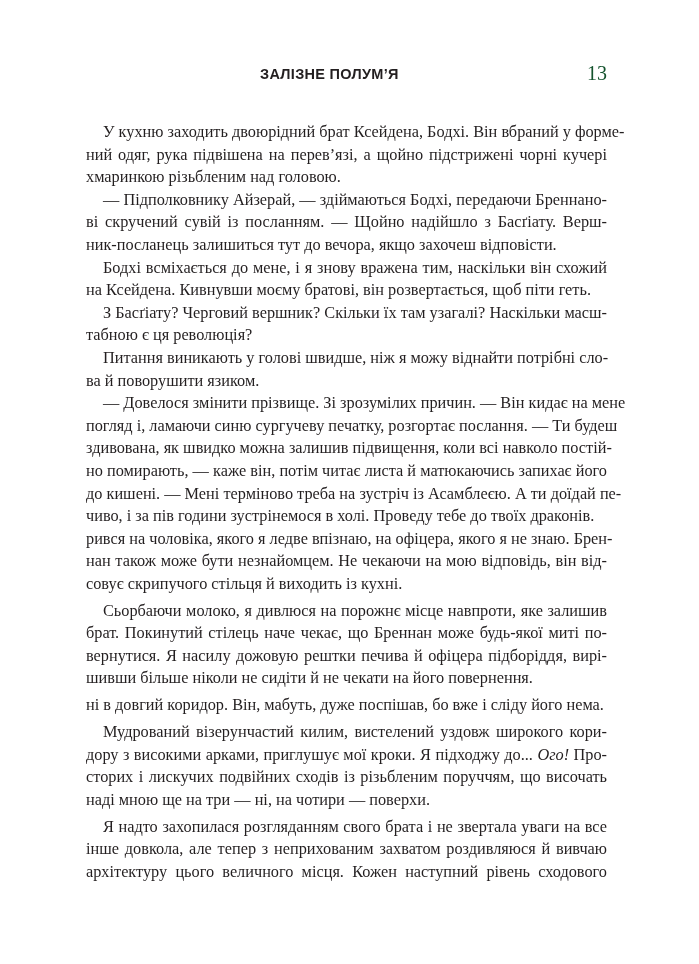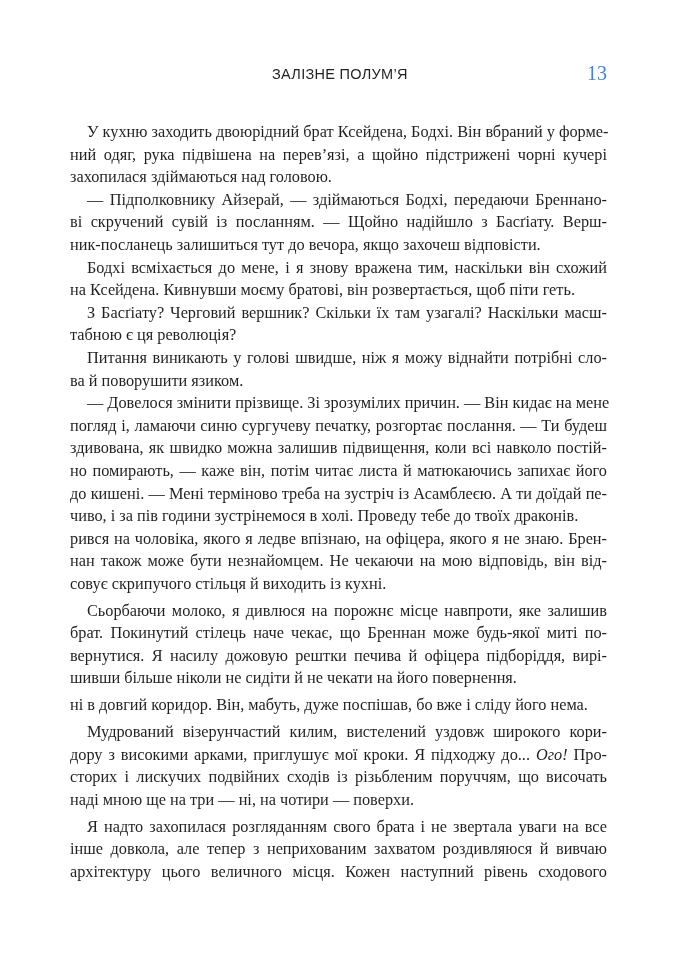--- a/index.html
+++ b/index.html
@@ -1,52 +1,52 @@
 <!DOCTYPE html>
 <html><head>
 <meta charset="utf-8">
 <style>
   html, body { margin: 0; padding: 0; background: #ffffff; }
   body { width: 699px; height: 964px; overflow: hidden; position: relative; color: #231f20; }
   .header {
     position: absolute; top: 64px; left: 0; width: 699px; height: 24px;
   }
   .running-title {
-    position: absolute; left: 272px; top: 2px;
+    position: absolute; left: 260px; top: 2px;
     font-family: "Liberation Sans", sans-serif; font-size: 14.5px; letter-spacing: 0.3px;
-    color: #231f20; white-space: nowrap;
+    color: #231f20; white-space: nowrap; font-weight: bold;
   }
   .page-number {
     position: absolute; left: 587px; top: -2px;
-    font-family: "Liberation Serif", serif; font-size: 20px; color: #3b82f6;
+    font-family: "Liberation Serif", serif; font-size: 20px; color: #14532d;
   }
   .body-text {
     position: absolute; top: 121px; left: 70px; width: 537px;
     font-family: "Liberation Serif", serif; font-size: 16.3px; line-height: 22.6px;
     color: #231f20; text-align: justify;
   }
-  .line { display: block; white-space: nowrap; text-align-last: justify; text-align: justify; height: 22.6px; }
+  .line { display: block; white-space: nowrap; text-align-last: justify; text-align: justify; height: 22.6px; margin-left: 16px; }
   .line.last { text-align-last: left; }
   .line.indent { padding-left: 17px; }
   .p-gap { height: 4.2px; }
   em { font-style: italic; }
 </style>
 </head>
 <body>
 
 <div class="header">
   <span class="running-title">ЗАЛІЗНЕ ПОЛУМ’Я</span>
   <span class="page-number">13</span>
 </div>
 
 <div class="body-text" id="body-text">
     <div>
       <span class="line indent">У кухню заходить двоюрідний брат Ксейдена, Бодхі. Він вбраний у форме-</span>
       <span class="line">ний одяг, рука підвішена на перев’язі, а щойно підстрижені чорні кучері</span>
-      <span class="line last">захопилася здіймаються над головою.</span>
+      <span class="line last">хмаринкою різьбленим над головою.</span>
     </div>
     <div>
       <span class="line indent">— Підполковнику Айзерай, — здіймаються Бодхі, передаючи Бреннано-</span>
       <span class="line">ві скручений сувій із посланням. — Щойно надійшло з Басґіату. Верш-</span>
       <span class="line last">ник-посланець залишиться тут до вечора, якщо захочеш відповісти.</span>
     </div>
     <div>
       <span class="line indent">Бодхі всміхається до мене, і я знову вражена тим, наскільки він схожий</span>
       <span class="line last">на Ксейдена. Кивнувши моєму братові, він розвертається, щоб піти геть.</span>
     </div>

